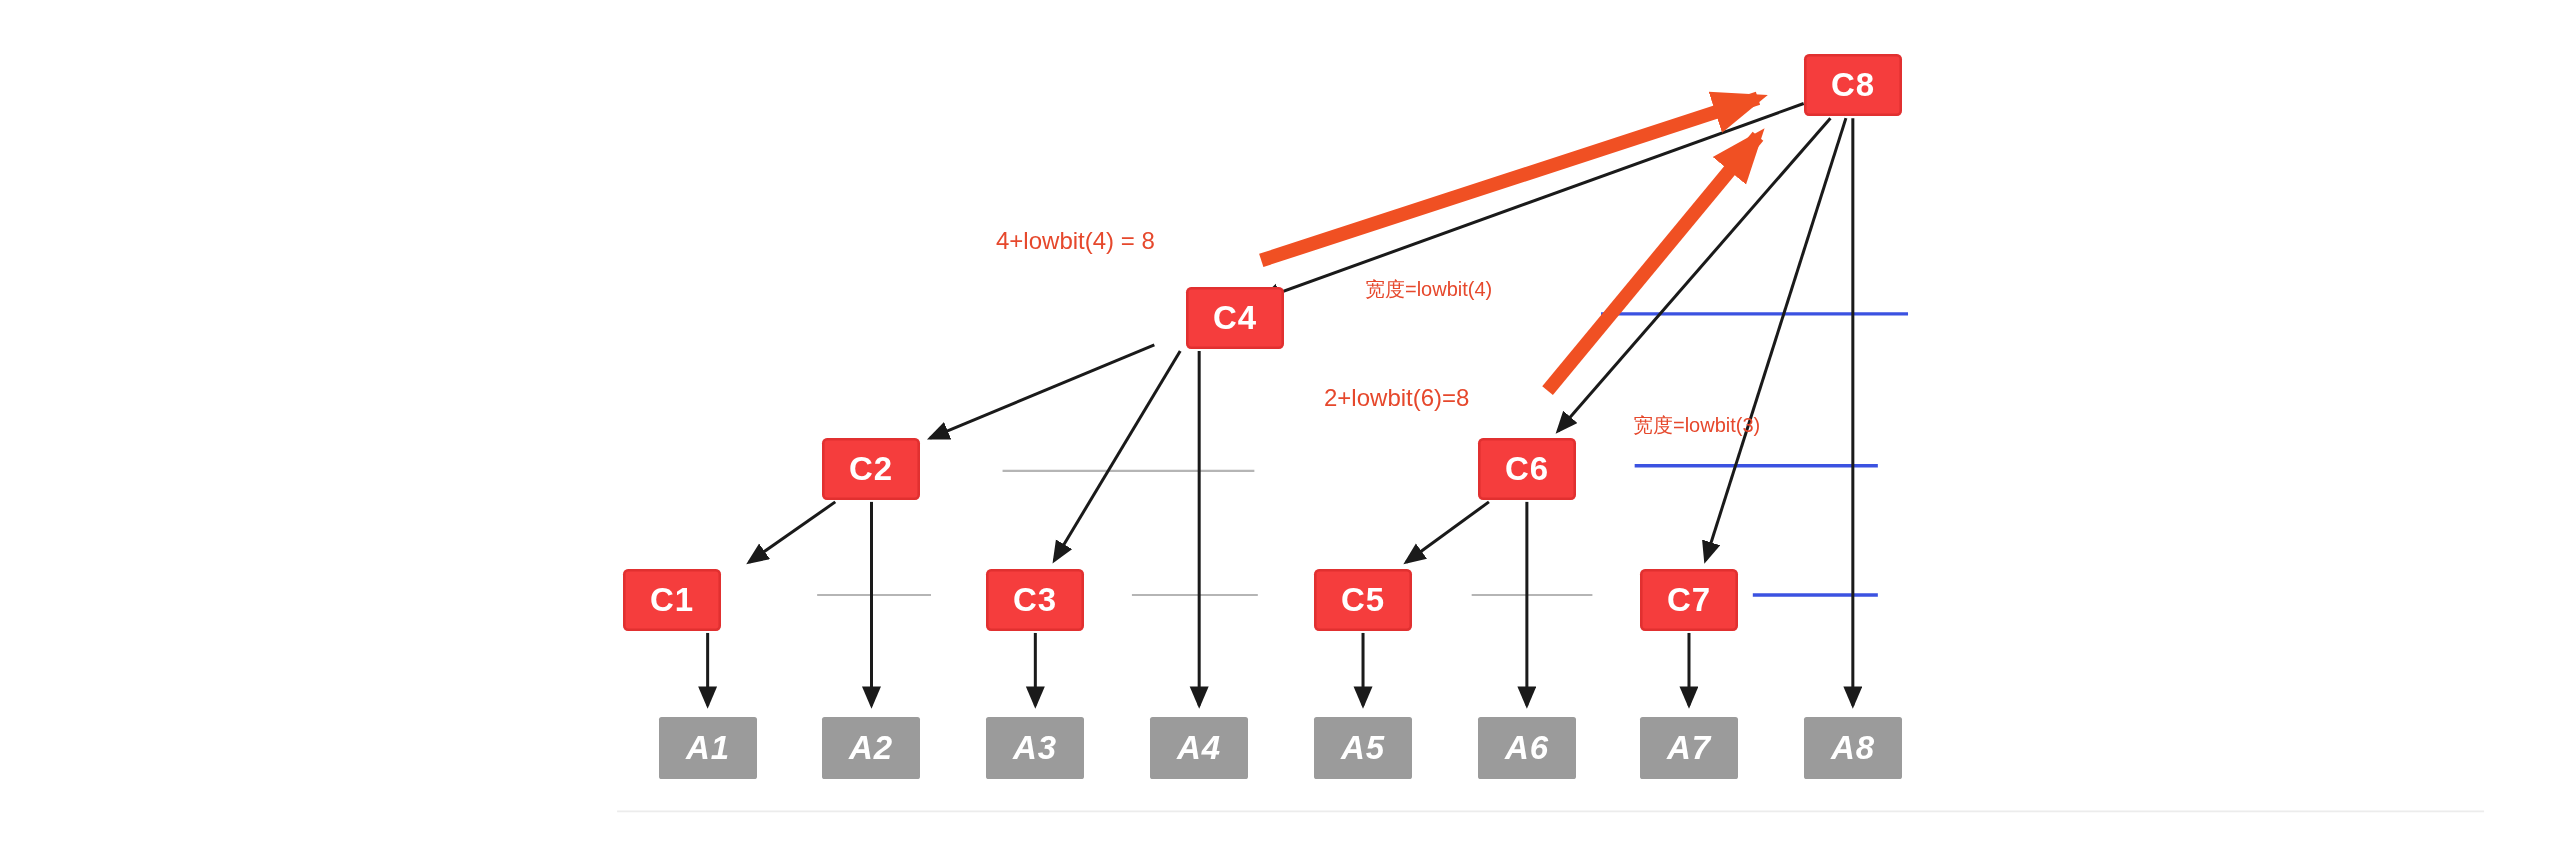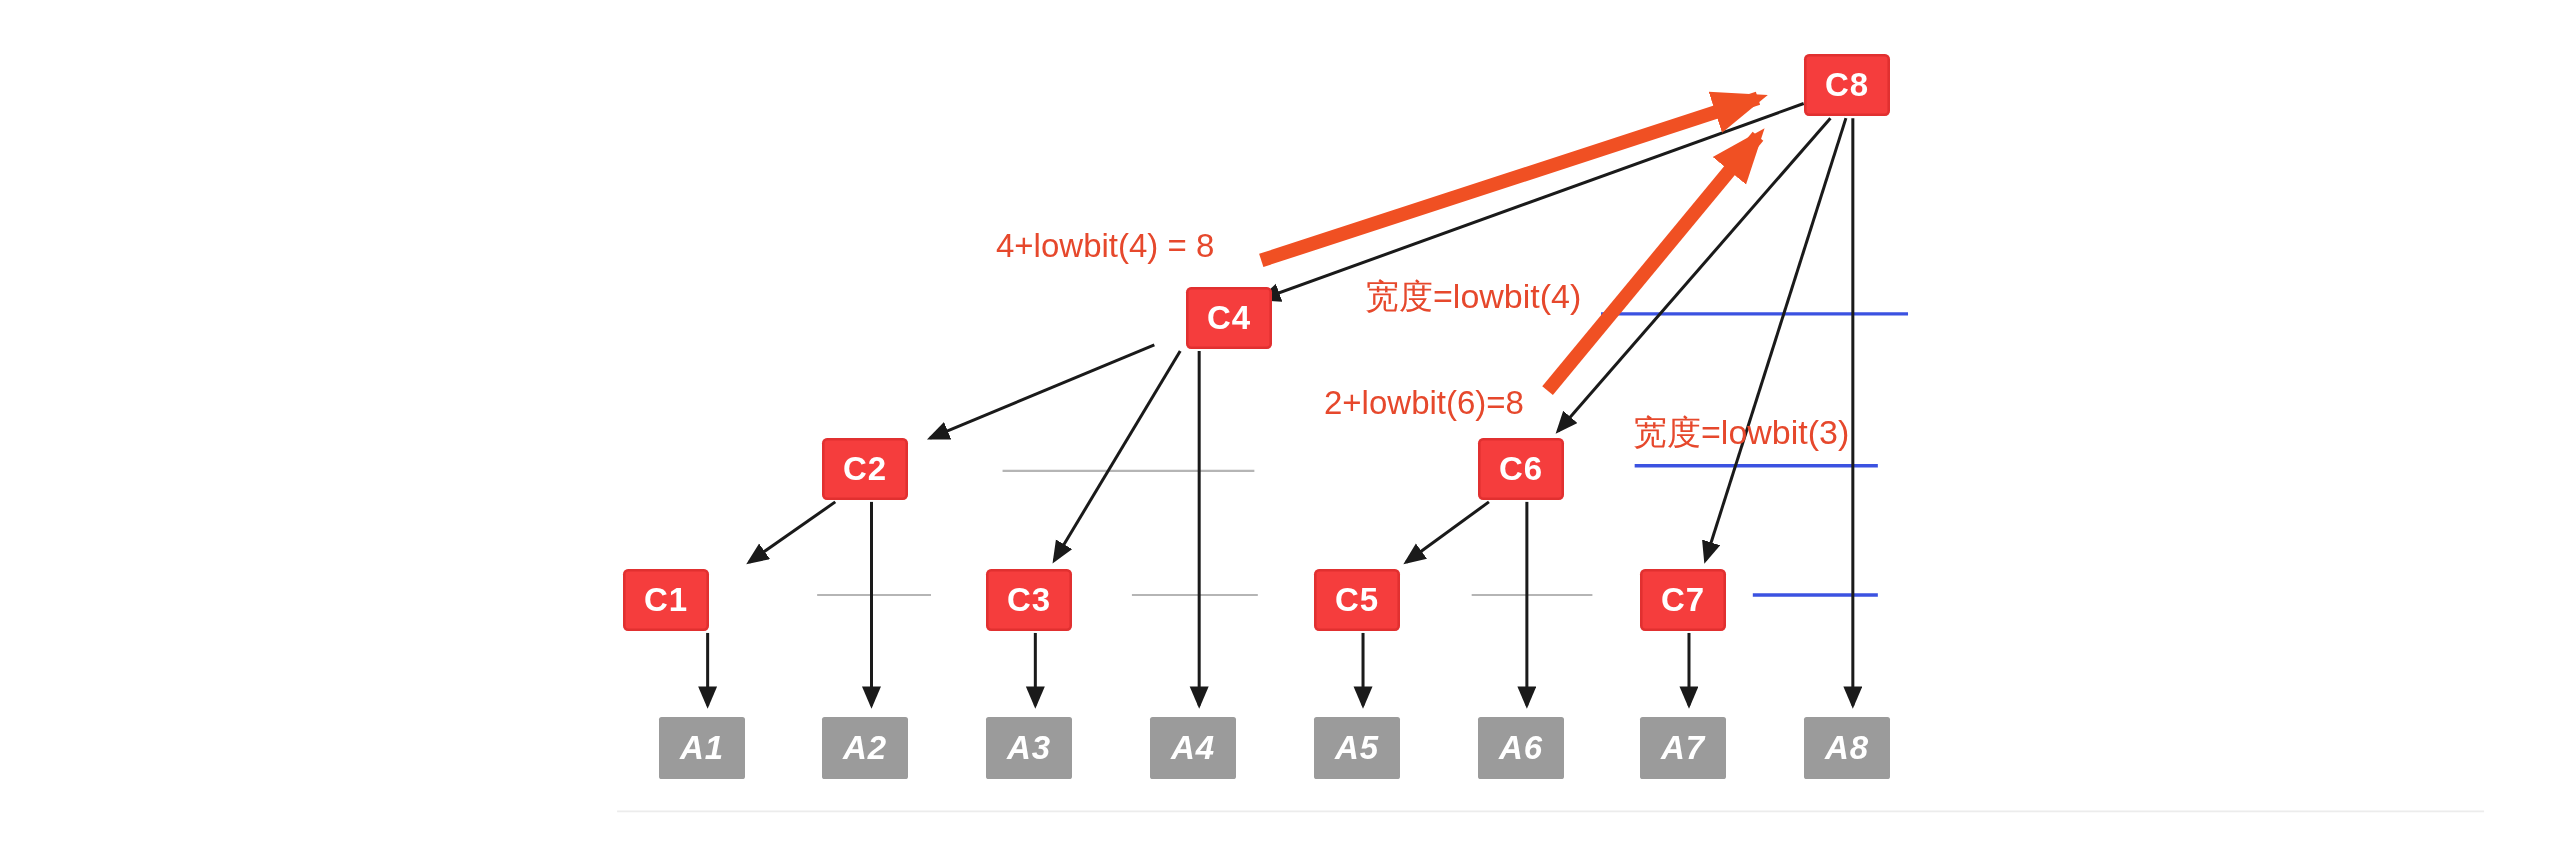--- a/index.html
+++ b/index.html
@@ -10,21 +10,21 @@
     height: 852px;
     background: #ffffff;
     font-family: "Liberation Sans", "DejaVu Sans", sans-serif;
     overflow: hidden;
   }
   .layer { position: absolute; left: 0; top: 0; width: 2576px; height: 852px; }
   svg.layer { pointer-events: none; }
 
   .node {
     position: absolute;
-    width: 86px;
+    width: 98px;
     height: 62px;
     display: flex;
     align-items: center;
     justify-content: center;
     color: #ffffff;
     font-weight: bold;
     font-size: 33px;
     letter-spacing: 0.9px;
   }
   .node.c {
@@ -34,25 +34,25 @@
   }
   .node.a {
     background: var(--a_node, #9b9b9b);
     border-radius: 2.6px;
     font-style: italic;
   }
 
   .ann {
     position: absolute;
     color: var(--annotation, #e6482c);
-    font-size: 33px;
+    font-size: 24px;
     line-height: 1.1;
     white-space: nowrap;
   }
-  .ann.cjk { font-size: 34px; text-align: center; }
+  .ann.cjk { font-size: 20px; text-align: center; }
 
   .arrow-black { stroke: #1a1a1a; stroke-width: 3.5; }
   .mk-black    { fill: #1a1a1a; }
   .jump        { stroke: var(--jump_arrow, #f05023); stroke-width: 16; }
   .mk-orange   { fill: var(--jump_arrow, #f05023); }
   .wline       { stroke: var(--width_line, #3b52e1); stroke-width: 4; }
   .gline       { stroke: #b5b5b5; stroke-width: 2.5; }
   .divider     { stroke: #ececec; stroke-width: 2; }
 </style>
 </head>

